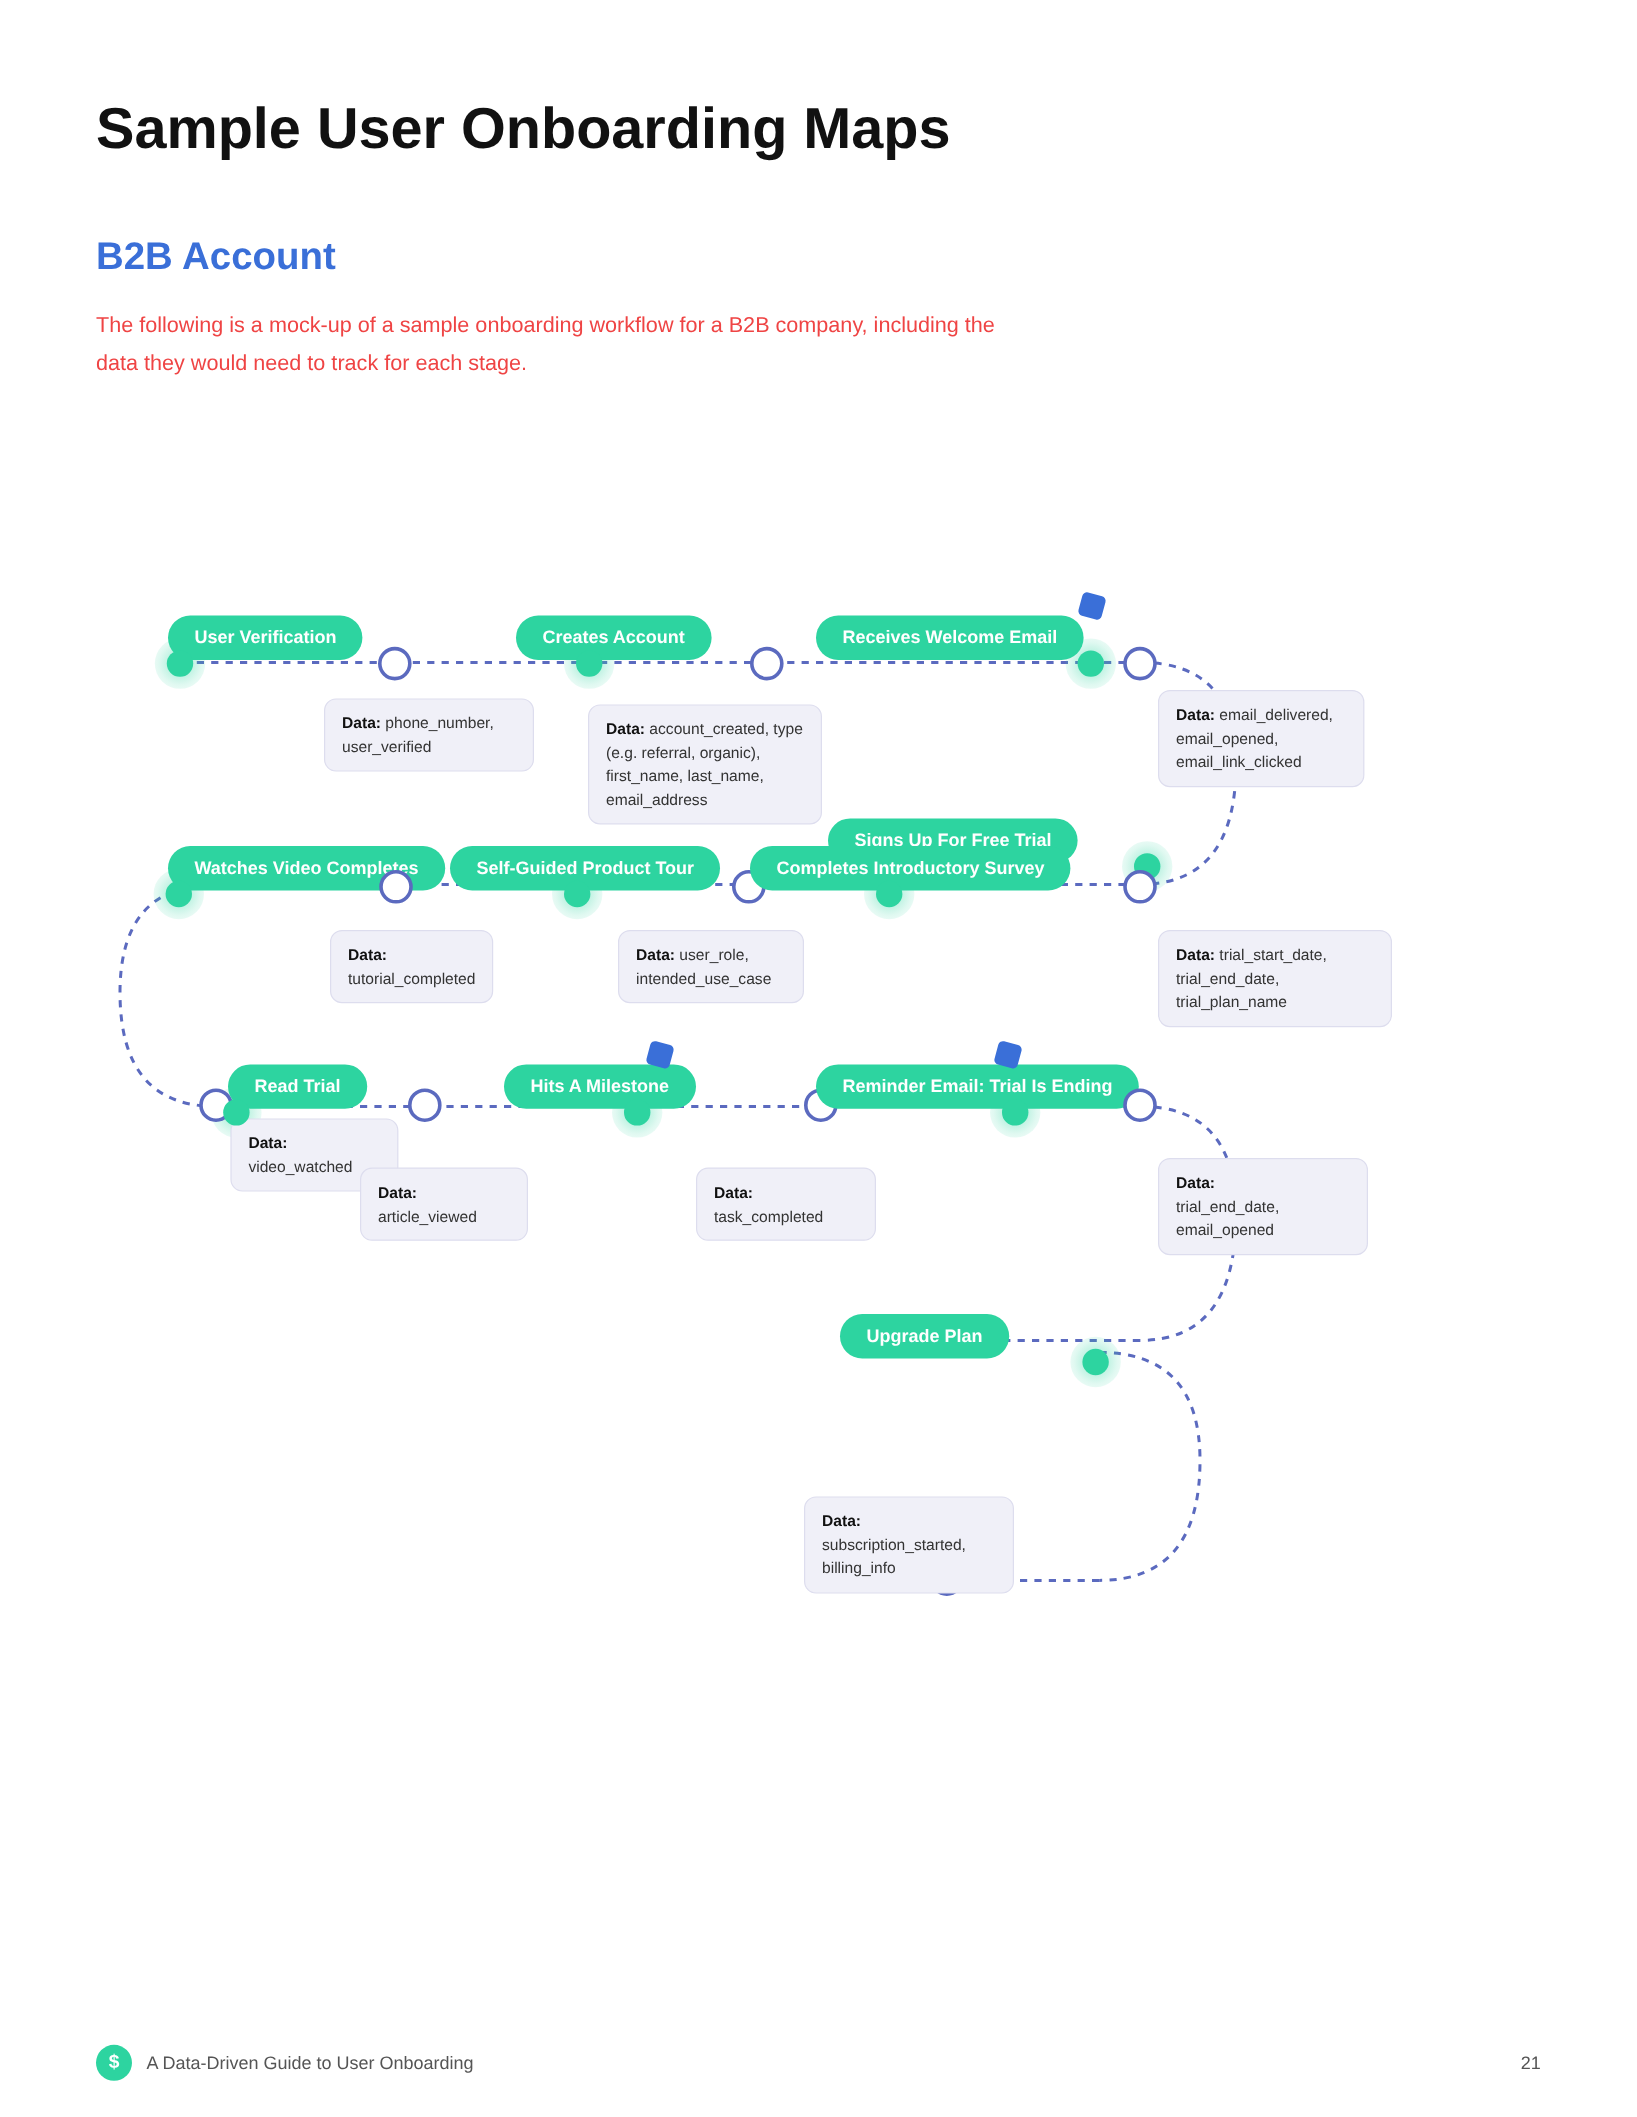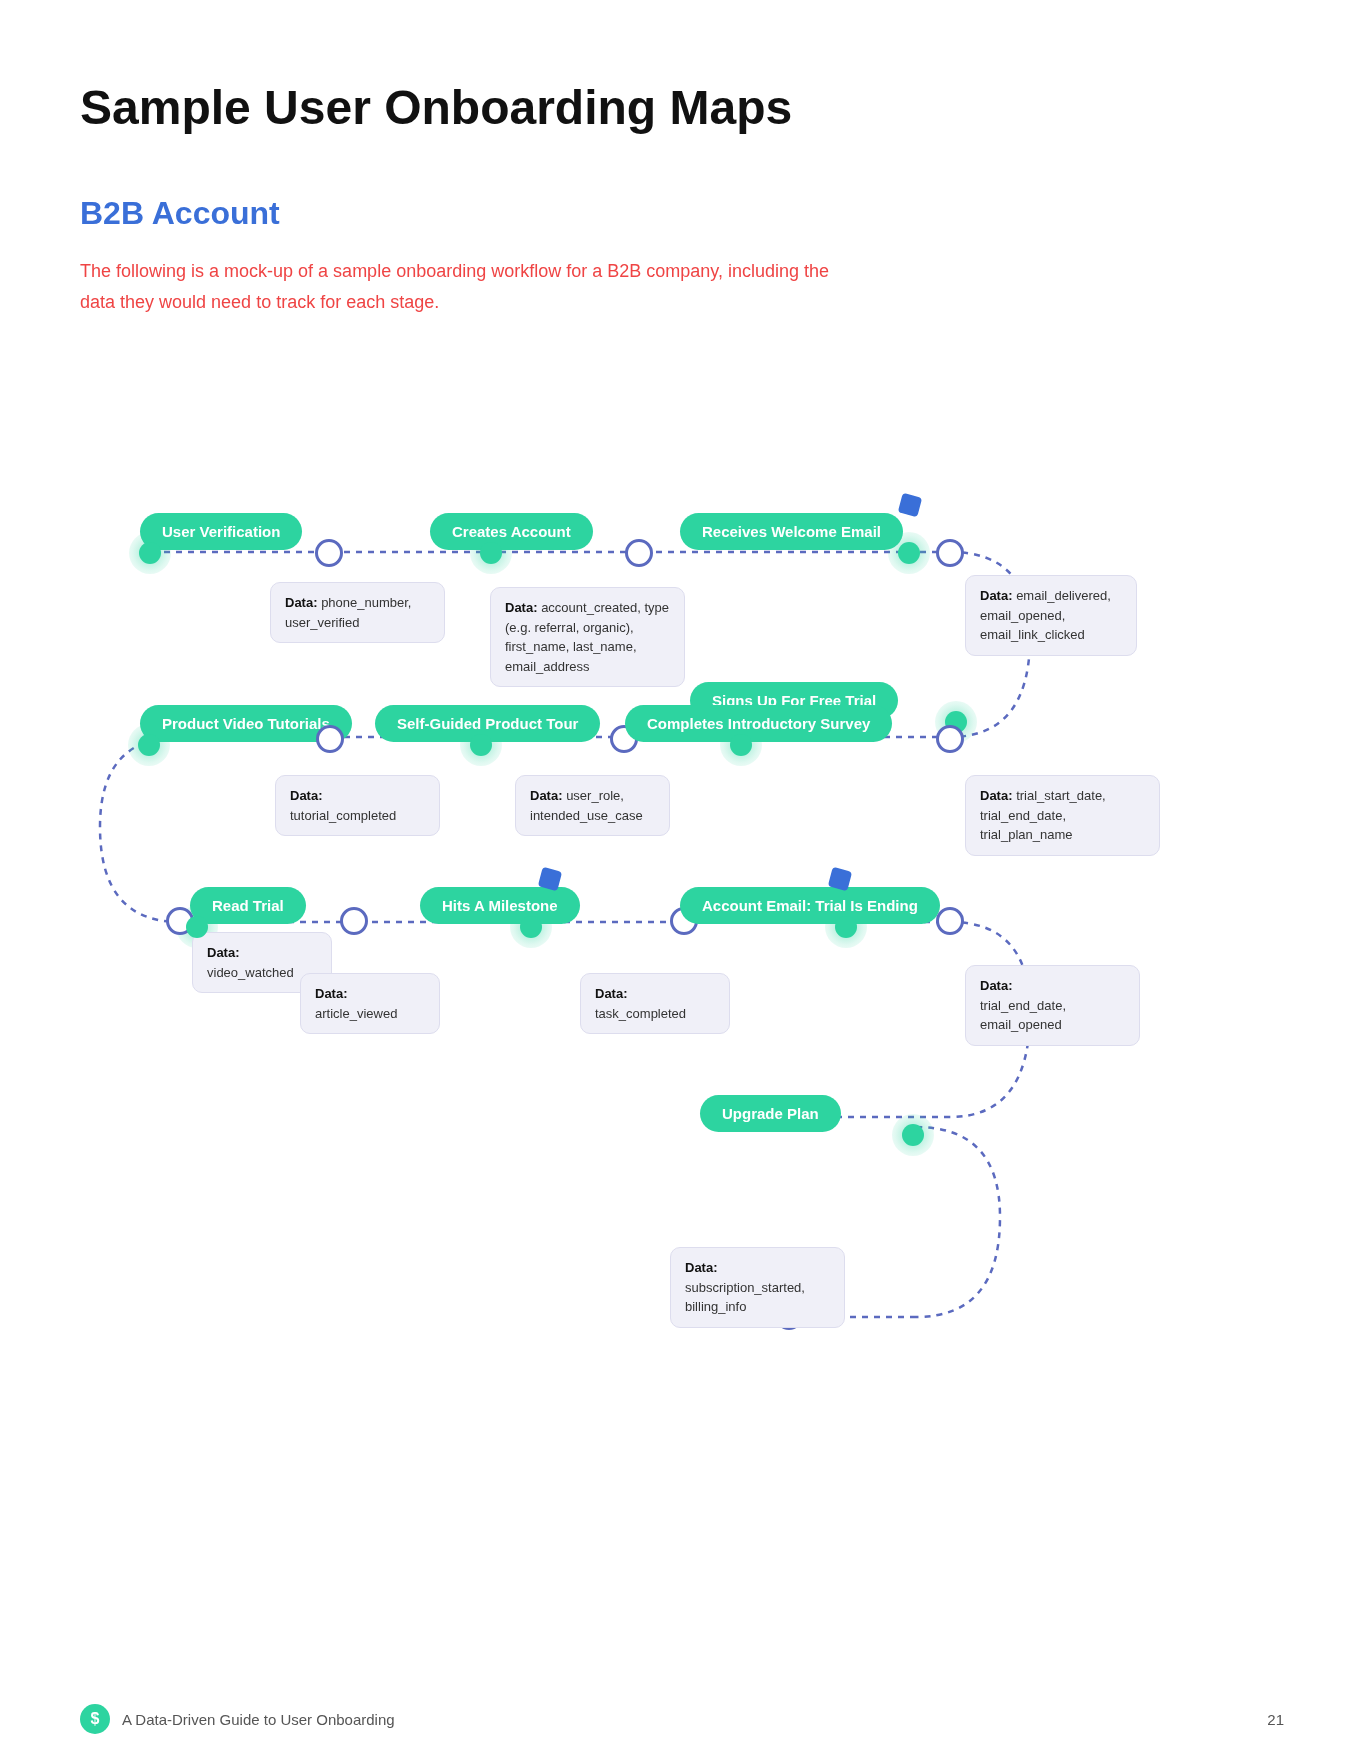--- a/index.html
+++ b/index.html
@@ -207,42 +207,42 @@
 
     <div class="data-box" style="top:198px; left:885px; width:172px;">
       <strong>Data:</strong> email_delivered, email_opened, email_link_clicked
     </div>
 
     <div class="node-label" style="top:305px; left:610px;">Signs Up For Free Trial</div>
 
     <div class="node-circle glow" style="top:324px; left:855px;"></div>
     <div class="node-circle filled" style="top:334px; left:865px;"></div>
 
-    <div class="node-label" style="top:328px; left:60px;">Product Video Tutorials</div>
+    <div class="node-label" style="top:328px; left:60px;">Watches Video Completes</div>
 
     <div class="node-circle glow" style="top:347px; left:48px;"></div>
     <div class="node-circle filled" style="top:357px; left:58px;"></div>
 
     <div class="node-circle outline" style="top:348px; left:236px;"></div>
 
     <div class="node-label" style="top:328px; left:295px;">Self-Guided Product Tour</div>
 
     <div class="node-circle glow" style="top:347px; left:380px;"></div>
     <div class="node-circle filled" style="top:357px; left:390px;"></div>
 
     <div class="node-circle outline" style="top:348px; left:530px;"></div>
 
     <div class="node-label" style="top:328px; left:545px;">Completes Introductory Survey</div>
 
     <div class="node-circle glow" style="top:347px; left:640px;"></div>
     <div class="node-circle filled" style="top:357px; left:650px;"></div>
 
     <div class="node-circle outline" style="top:348px; left:856px;"></div>
 
-    <div class="data-box" style="top:398px; left:195px; width:165px;">
+    <div class="data-box" style="top:398px; left:195px; width:136px;">
       <strong>Data:</strong> tutorial_completed
     </div>
 
     <div class="data-box" style="top:398px; left:435px; width:155px;">
       <strong>Data:</strong> user_role, intended_use_case
     </div>
 
     <div class="data-box" style="top:398px; left:885px; width:195px;">
       <strong>Data:</strong> trial_start_date, trial_end_date, trial_plan_name
     </div>
@@ -262,21 +262,21 @@
 
     <div class="node-label" style="top:510px; left:340px;">Hits A Milestone</div>
 
     <div class="sq-icon" style="top:492px; left:460px;"></div>
 
     <div class="node-circle glow" style="top:529px; left:430px;"></div>
     <div class="node-circle filled" style="top:539px; left:440px;"></div>
 
     <div class="node-circle outline" style="top:530px; left:590px;"></div>
 
-    <div class="node-label" style="top:510px; left:600px;">Account Email: Trial Is Ending</div>
+    <div class="node-label" style="top:510px; left:600px;">Reminder Email: Trial Is Ending</div>
 
     <div class="sq-icon" style="top:492px; left:750px;"></div>
 
     <div class="node-circle glow" style="top:529px; left:745px;"></div>
     <div class="node-circle filled" style="top:539px; left:755px;"></div>
 
     <div class="node-circle outline" style="top:530px; left:856px;"></div>
 
     <div class="data-box" style="top:596px; left:220px; width:140px;">
       <strong>Data:</strong> article_viewed

